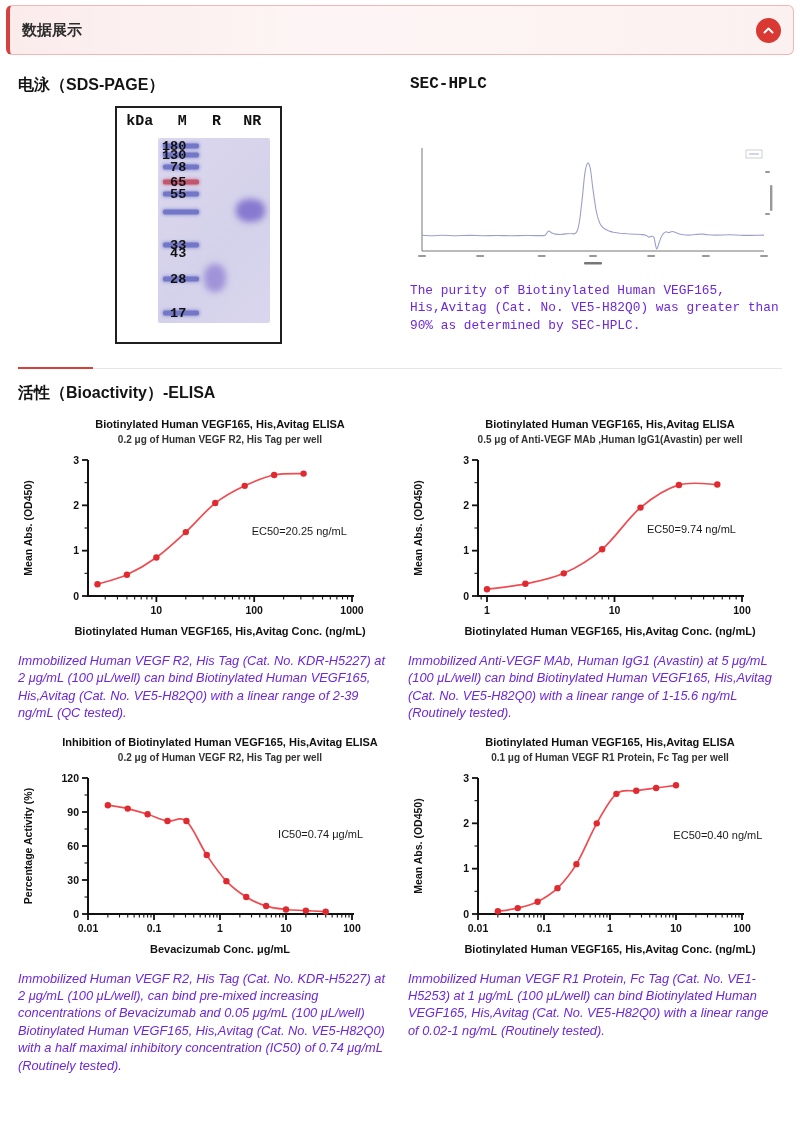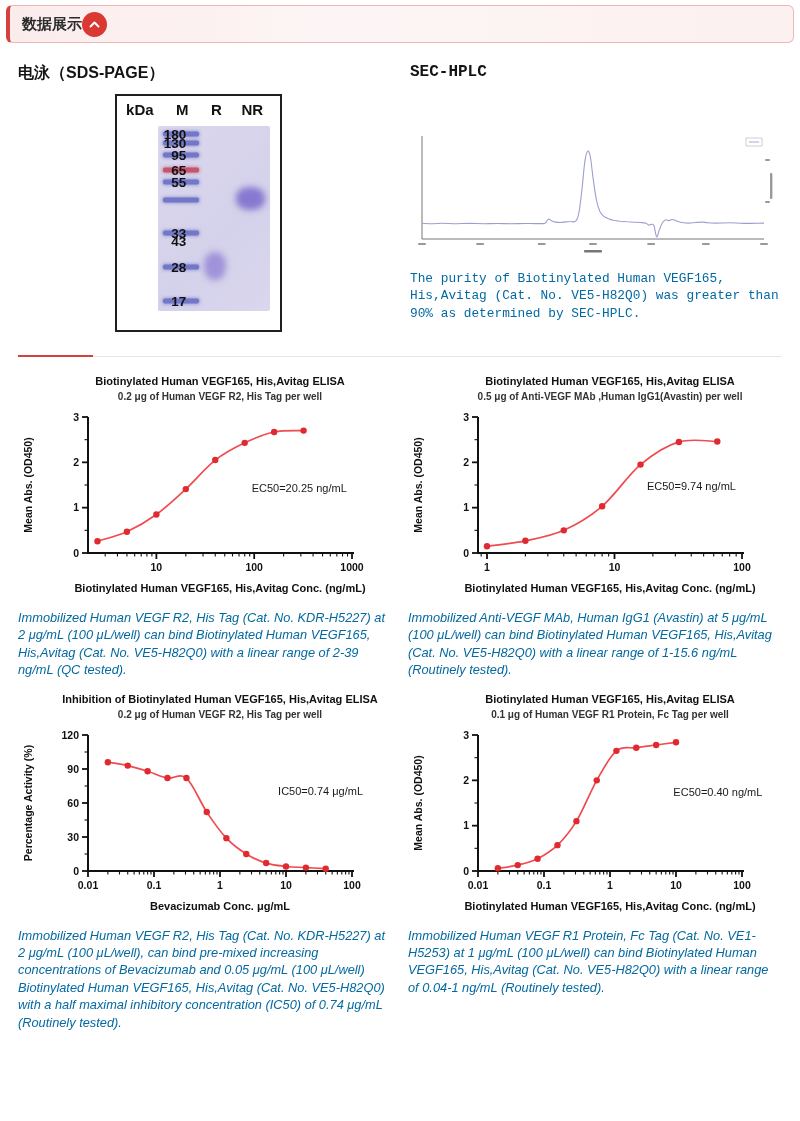--- a/index.html
+++ b/index.html
@@ -1,32 +1,32 @@
 <!DOCTYPE html>
 <html><head>
 <meta charset="utf-8">
 <style>
   html,body{margin:0;padding:0;background:#fff;}
   body{width:800px;height:1121px;overflow:hidden;position:relative;
        font-family:"Liberation Sans","DejaVu Sans",sans-serif;color:#222;}
   
-  .header-card{margin:5px 6px 0 6px;height:38px;box-sizing:border-box;
+  .header-card{margin:5px 6px 0 6px;height:50px;box-sizing:border-box;
      border:1px solid #f0b6b6;border-left:4px solid #d5413f;border-radius:6px;
      background:linear-gradient(90deg,#fbecec 0%,#fdf5f5 40%,#fcf1f1 100%);
-     display:flex;align-items:center;padding:0 12px;}
+     display:flex;align-items:center;justify-content:space-between;padding:0 12px;}
   .header-title{font-size:15px;font-weight:bold;color:#2b2b2b;}
   .collapse-btn{width:25px;height:25px;border-radius:50%;background:#da3832;border:none;
      display:flex;align-items:center;justify-content:center;cursor:pointer;padding:0;}
   
   .content{padding:14px 18px 0 18px;}
   .two-col{display:flex;gap:46px;}
   .col{width:50%;box-sizing:border-box;}
   .col.right{padding-left:10px;font-family:Liberation Mono, monospace;}
   .sec-title{font-size:16px;font-weight:bold;color:#141414;margin:6px 0 10px 0;}
-  .caption{font-size:12.8px;color:#0369a1;line-height:1.36;margin:6px 2px 0 0;}
+  .caption{font-size:12.8px;color:#6d28d9;line-height:1.36;margin:6px 2px 0 0;}
   .divider{position:relative;height:1px;background:#e6e6e6;margin:20px 0 14px 0;}
   .divider::before{content:"";position:absolute;left:0;top:-1px;width:75px;height:2px;background:#d5413f;}
   
   .gel-box{position:relative;width:163px;height:234px;border:2px solid #1f1f1f;
      background:#fff;margin:2px 0 4px 97px;}
   .ghead{position:absolute;top:5px;transform:translateX(-50%);font-size:15px;font-weight:bold;color:#111;}
   .gel-area{position:absolute;left:25%;top:13%;width:69%;height:79%;
      background:linear-gradient(135deg,#dad7ee 0%,#d4d1ea 60%,#d9d6ee 100%);border-radius:2px;}
   .marker-col{position:absolute;left:14px;top:13%;width:23.5%;height:79%;padding-left:20px;}
   .mlabel{position:absolute;right:3px;transform:translateY(-50%);font-size:13.5px;font-weight:bold;color:#111;white-space:nowrap;}
@@ -50,42 +50,42 @@
       <svg width="13" height="13" viewBox="0 0 13 13">
         <polyline points="2.5,8.5 6.5,4.5 10.5,8.5" fill="none" stroke="#fff" stroke-width="2" stroke-linecap="round" stroke-linejoin="round"></polyline>
       </svg>
     </button>
   </header>
 
   <main class="content">
     <section class="two-col">
       <div class="col">
         <h3 class="sec-title">电泳（SDS-PAGE）</h3>
-        <figure class="gel-box" style="margin-block:2px 4px;">
+        <figure class="gel-box" style="margin-block:2px 4px;font-family:Liberation Mono, monospace;">
           <span class="ghead" style="left:14%">kDa</span>
           <span class="ghead" style="left:40%">M</span>
           <span class="ghead" style="left:61%">R</span>
           <span class="ghead" style="left:83%">NR</span>
           <div class="gel-area">
               <div class="band" style="top: 4.2%;"></div>
               <div class="band" style="top: 8.9%;"></div>
               <div class="band" style="top: 15.3%;"></div>
               <div class="band red" style="top: 23.7%;"></div>
               <div class="band" style="top: 30%;"></div>
               <div class="band" style="top: 40%;"></div>
               <div class="band" style="top: 57.4%;"></div>
               <div class="band" style="top: 76.3%;"></div>
               <div class="band" style="top: 94.2%;"></div>
               <div class="blob" style="left: 41%; top: 68%; width: 20%; height: 15%; background: rgb(160, 147, 217);"></div>
               <div class="blob" style="left: 70%; top: 33%; width: 25%; height: 12%; background: rgb(135, 121, 208);"></div>
             </div>
           <div class="marker-col">
               <div class="mlabel" style="top: 4.2%;">180</div>
               <div class="mlabel" style="top: 8.9%;">130</div>
-              <div class="mlabel" style="top: 15.3%;">95</div>
+              <div class="mlabel" style="top: 15.3%;">78</div>
               <div class="mlabel" style="top: 23.7%;">65</div>
               <div class="mlabel" style="top: 30%;">55</div>
               <div class="mlabel" style="top: 40%; margin-top: 41px;">43</div>
               <div class="mlabel" style="top: 57.4%;">33</div>
               <div class="mlabel" style="top: 76.3%;">28</div>
               <div class="mlabel" style="top: 94.2%;">17</div>
             </div>
         </figure>
       </div>
       <div class="col right">
@@ -113,20 +113,21 @@
                 <rect x="355" y="30" width="5" height="2" rx="1"></rect>
                 <rect x="355" y="72" width="5" height="2" rx="1"></rect>
               </g>
             </svg></div>
         <p class="caption">The purity of Biotinylated Human VEGF165, His,Avitag (Cat. No. VE5-H82Q0) was greater than 90% as determined by SEC-HPLC.</p>
       </div>
     </section>
 
     <div class="divider"></div>
 
+    <h3 class="sec-title">活性（Bioactivity）-ELISA</h3>
 
     <section class="chart-grid">
       <div class="chart-block">
         <div class="chart"><svg width="372" height="232" viewBox="0 0 372 232">
               <g stroke="#111" stroke-width="2">
                 <line x1="70" y1="46" x2="70" y2="183"></line>
                 <line x1="69" y1="182" x2="336" y2="182"></line>
               </g>
               <g stroke="#111">
                 <line x1="70" y1="182" x2="64" y2="182" stroke-width="1.8"></line>
@@ -417,17 +418,17 @@
                 <circle cx="129.6039391414683" cy="169.76" r="3.2"></circle>
                 <circle cx="149.47191885529105" cy="156.16" r="3.2"></circle>
                 <circle cx="168.42987179306198" cy="132.13333333333333" r="3.2"></circle>
                 <circle cx="188.7564762639364" cy="91.33333333333334" r="3.2"></circle>
                 <circle cx="208.3960608585317" cy="61.866666666666674" r="3.2"></circle>
                 <circle cx="228.26404057235447" cy="58.69333333333333" r="3.2"></circle>
                 <circle cx="248.13202028617724" cy="55.97333333333334" r="3.2"></circle>
                 <circle cx="268" cy="53.25333333333333" r="3.2"></circle>
               </g>
             </svg></div>
-        <p class="caption">Immobilized Human VEGF R1 Protein, Fc Tag (Cat. No. VE1-H5253) at 1 μg/mL (100 μL/well) can bind Biotinylated Human VEGF165, His,Avitag (Cat. No. VE5-H82Q0) with a linear range of 0.04-1 ng/mL (Routinely tested).</p>
+        <p class="caption">Immobilized Human VEGF R1 Protein, Fc Tag (Cat. No. VE1-H5253) at 1 μg/mL (100 μL/well) can bind Biotinylated Human VEGF165, His,Avitag (Cat. No. VE5-H82Q0) with a linear range of 0.02-1 ng/mL (Routinely tested).</p>
       </div>
     </section>
   </main>
 </div>
 
 </body></html>

